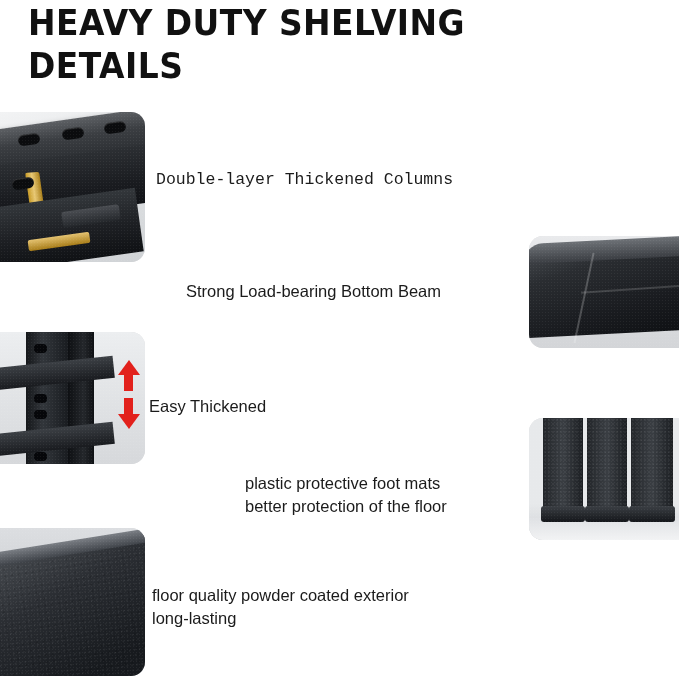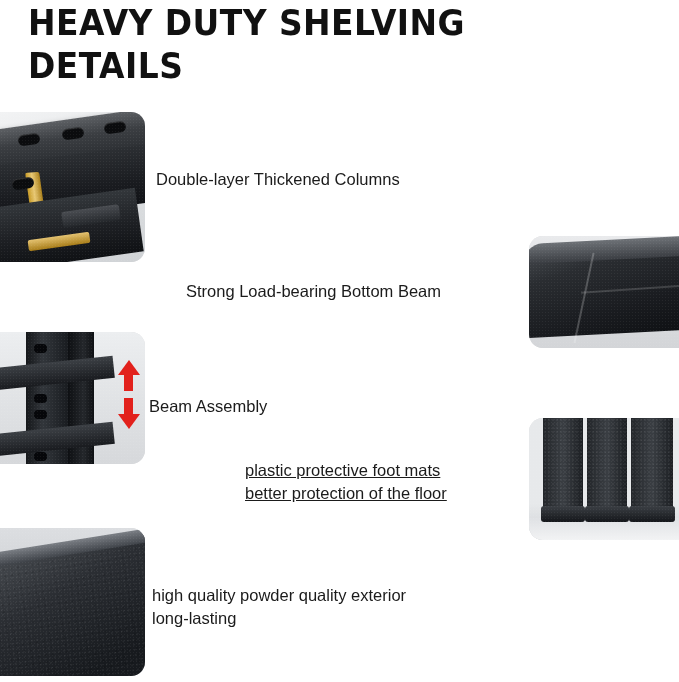--- a/index.html
+++ b/index.html
@@ -32,24 +32,24 @@
 
   
   .caption {
     position: absolute;
     font-size: 16.5px;
     line-height: 1.42;
     color: #1b1b1b;
     font-weight: 500;
     white-space: pre-line;
   }
-  .cap1 { left: 156px; top: 168px; }
+  .cap1 { left: 156px; top: 168px; font-family: Liberation Mono, monospace; }
   .cap2 { left: 186px; top: 280px; text-align: right; }
   .cap3 { left: 149px; top: 395px; }
-  .cap4 { left: 245px; top: 459px; text-decoration: underline; }
+  .cap4 { left: 245px; top: 472px; }
   .cap5 { left: 152px; top: 584px; }
 
   
   .photo {
     position: absolute;
     overflow: hidden;
     background: #d9dadc;
   }
   .rounded-r { border-top-right-radius: 14px; border-bottom-right-radius: 14px; }
   .rounded-l { border-top-left-radius: 14px; border-bottom-left-radius: 14px; }
@@ -268,21 +268,21 @@
   <div class="hole h4"></div>
   <div class="noise"></div>
 </div>
 
 <div class="arrows">
   <div class="arr arr-up-head"></div>
   <div class="arr-shaft arr-up-shaft"></div>
   <div class="arr-shaft arr-dn-shaft"></div>
   <div class="arr arr-dn-head"></div>
 </div>
-<div class="caption cap3">Beam Assembly</div>
+<div class="caption cap3">Easy Thickened</div>
 
 <div class="photo p4 rounded-l">
   <div class="bg"></div>
   <div class="leg l1">
       <div class="grain"></div>
     </div>
   <div class="leg l2">
       <div class="grain"></div>
     </div>
   <div class="leg l3">
@@ -298,14 +298,14 @@
 better protection of the floor</div>
 
 <div class="photo p5 rounded-r">
   <div class="bg"></div>
   <div class="panel">
     <div class="texture"></div>
   </div>
   <div class="panel-edge"></div>
   <div class="noise"></div>
 </div>
-<div class="caption cap5">high quality powder quality exterior
+<div class="caption cap5">floor quality powder coated exterior
 long-lasting</div>
 
 </body></html>

